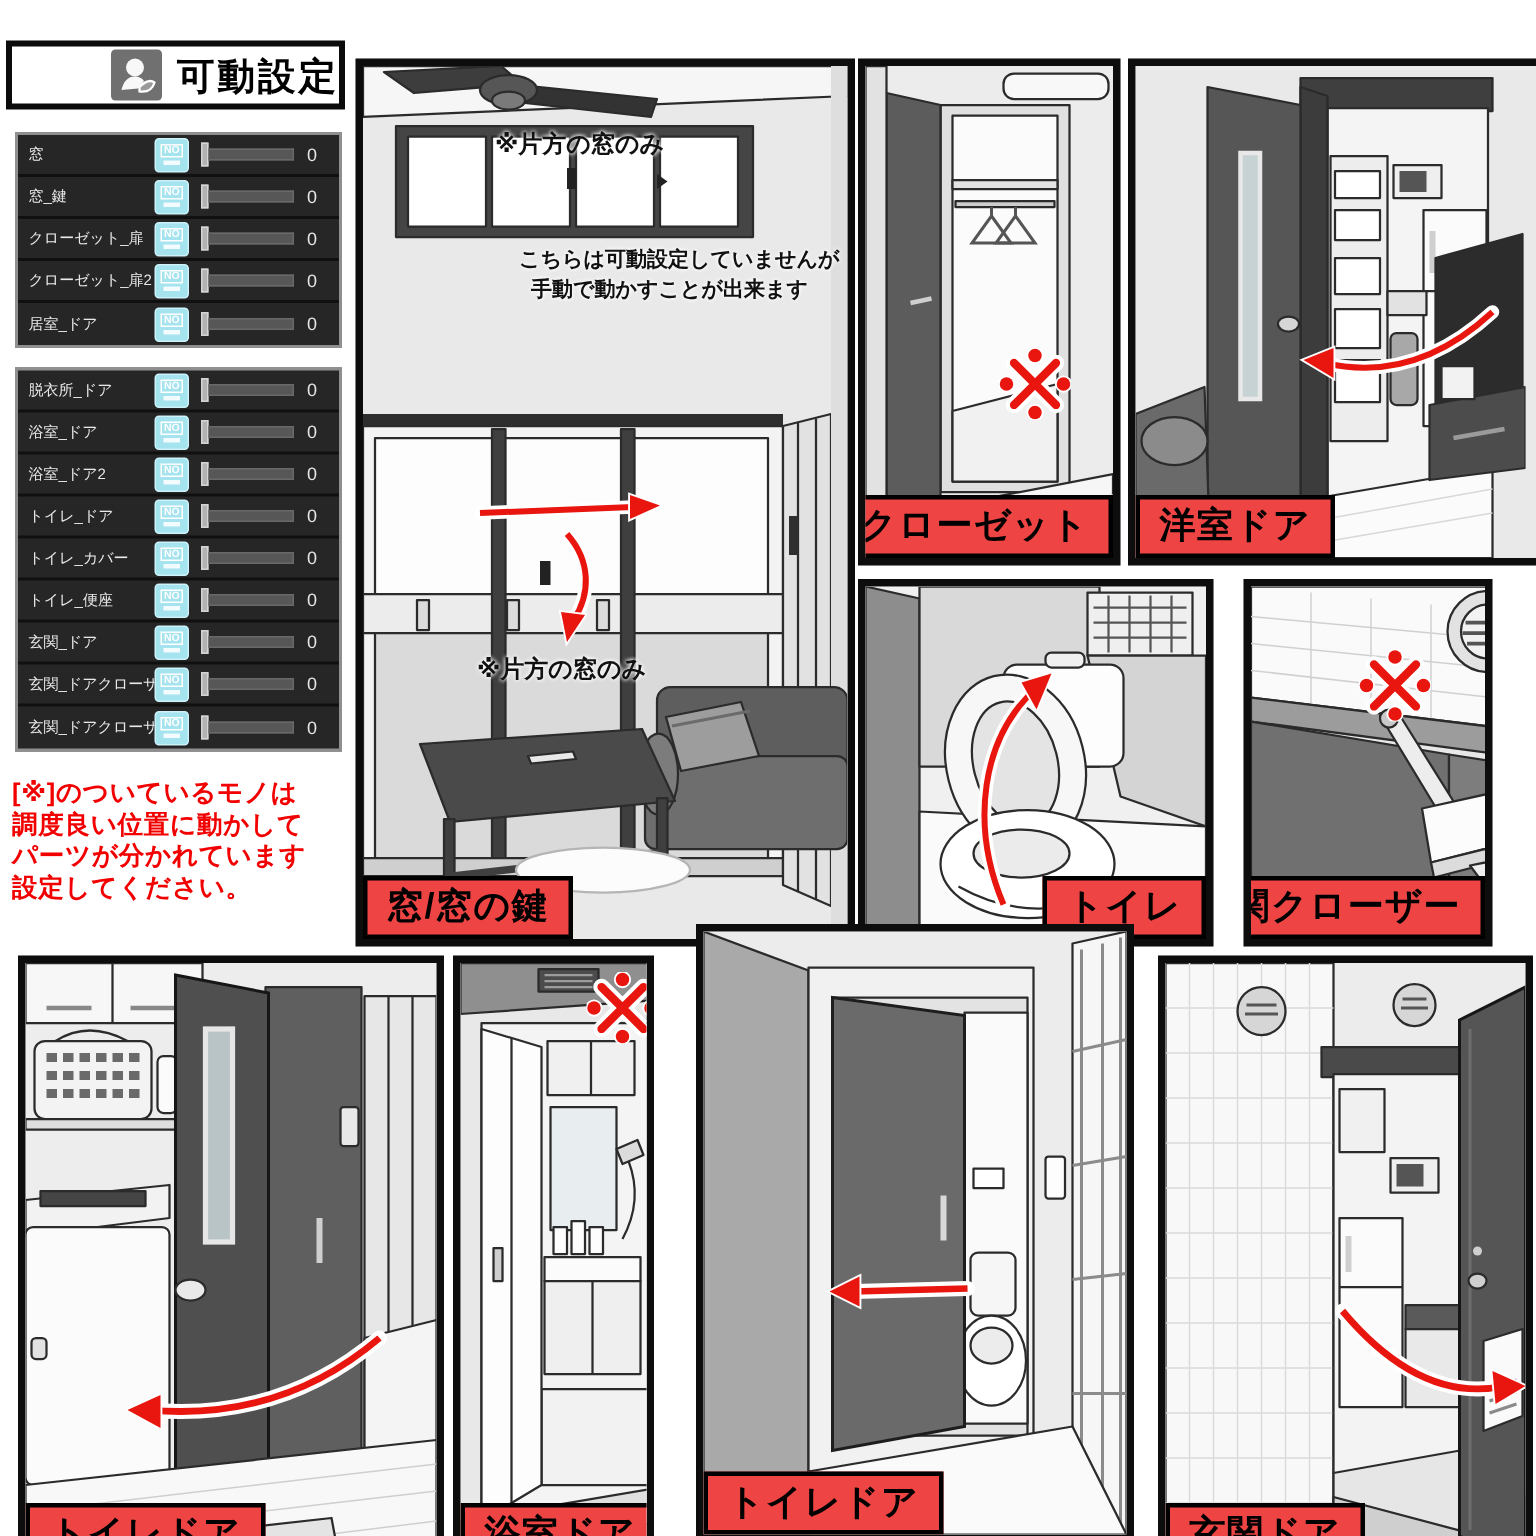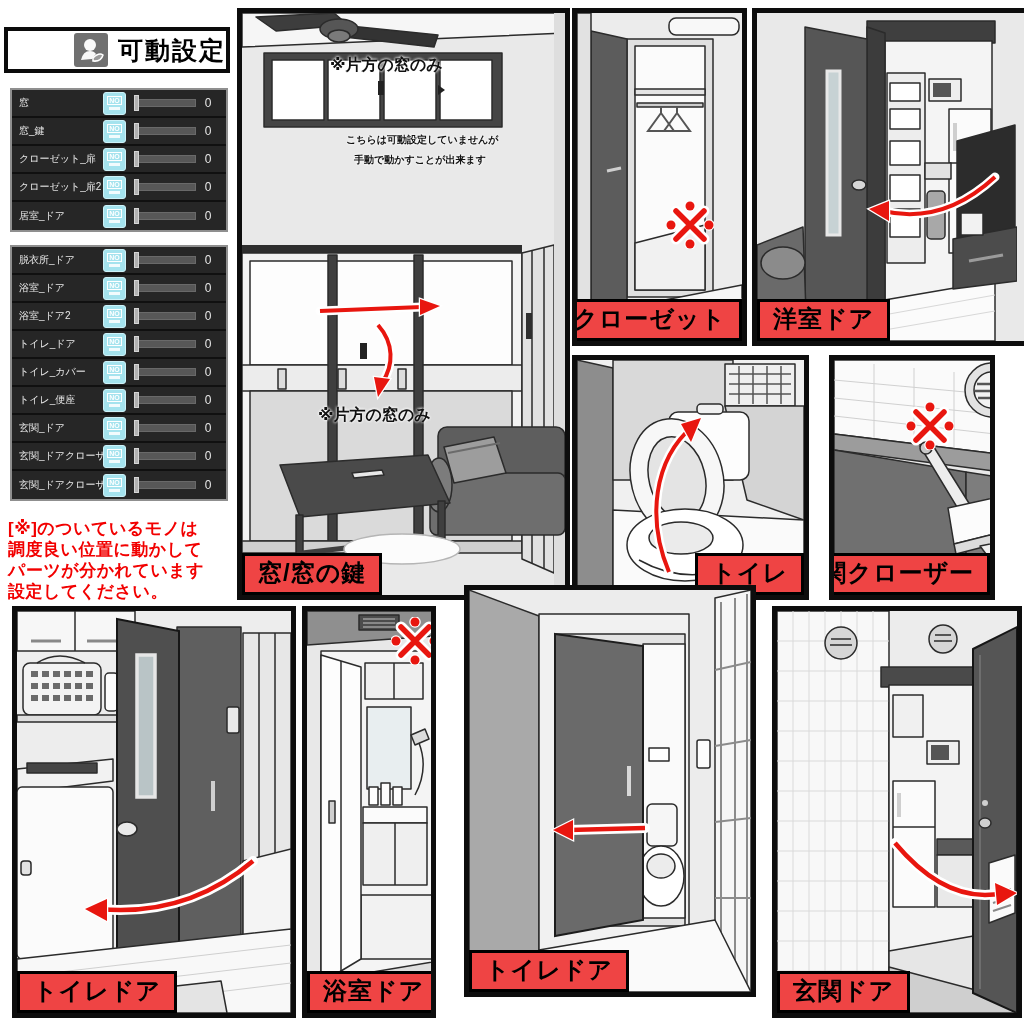--- a/index.html
+++ b/index.html
@@ -27,38 +27,38 @@
   .nobtn .no-bar{width:11px; height:3px; background:#fff; opacity:.85; margin-top:2px;}
   .slider{display:flex; align-items:center; margin-left:8px; flex:0 0 auto;}
   .slider-handle{width:5px; height:16px; background:#b2b2b2; border:1px solid #d5d5d5;}
   .slider-track{width:57px; height:8px; background:#575757; border:1px solid #696969; border-left:none;}
   .slider-value{width:24px; text-align:center; color:#e6e6e6; font-size:12px; flex:0 0 auto;}
 
   .caution-note{position:absolute; left:8px; top:518px; width:228px;
     color:var(--red-text); font-weight:bold; font-size:17px; line-height:21px; letter-spacing:.5px;}
 
   
-  .panel{position:absolute; border:5px solid #0d0d0d; background:#e9e9e9; overflow:hidden;}
+  .panel{position:absolute; border:5px solid #0d0d0d; background:#e9e9e9; overflow:hidden;margin-top:31px;}
   .panel svg{display:block;}
   #p-window       {left:237px; top:8px;   width:333px; height:592px;}
   #p-closet       {left:572px; top:8px;   width:175px; height:338px;}
   #p-room-door    {left:752px; top:8px;   width:311px; height:338px;}
   #p-toilet       {left:572px; top:355px; width:237px; height:245px;}
   #p-door-closer  {left:829px; top:355px; width:166px; height:245px;}
   #p-washroom-door{left:12px;  top:606px; width:284px; height:412px;}
   #p-bath-door    {left:302px; top:606px; width:134px; height:412px;}
   #p-toilet-door  {left:464px; top:585px; width:292px; height:412px;}
   #p-entrance-door{left:772px; top:606px; width:250px; height:412px;}
 
   .panel-label{position:absolute; bottom:0; background:#ef4444; border:3px solid #000;
     font-size:24px; font-weight:bold; color:#000; padding:1px 13px 3px; white-space:nowrap; letter-spacing:1px;}
   .panel-label.at-left{left:0;}
   .panel-label.at-right{right:0;}
 
-  .annot{position:absolute; font-size:10px; font-weight:bold; color:#111; white-space:nowrap;
+  .annot{position:absolute; font-size:14px; font-weight:bold; color:#111; white-space:nowrap;
     text-shadow:0 0 3px #fff,0 0 3px #fff;}
   .annot.big{font-size:16px;}
 
   .caution-mark{position:absolute; width:48px; height:48px;}
 
   .ln{stroke:#2b2b2b; stroke-width:1.5; stroke-linejoin:round;}
 </style>
 </head>
 <body>
 

